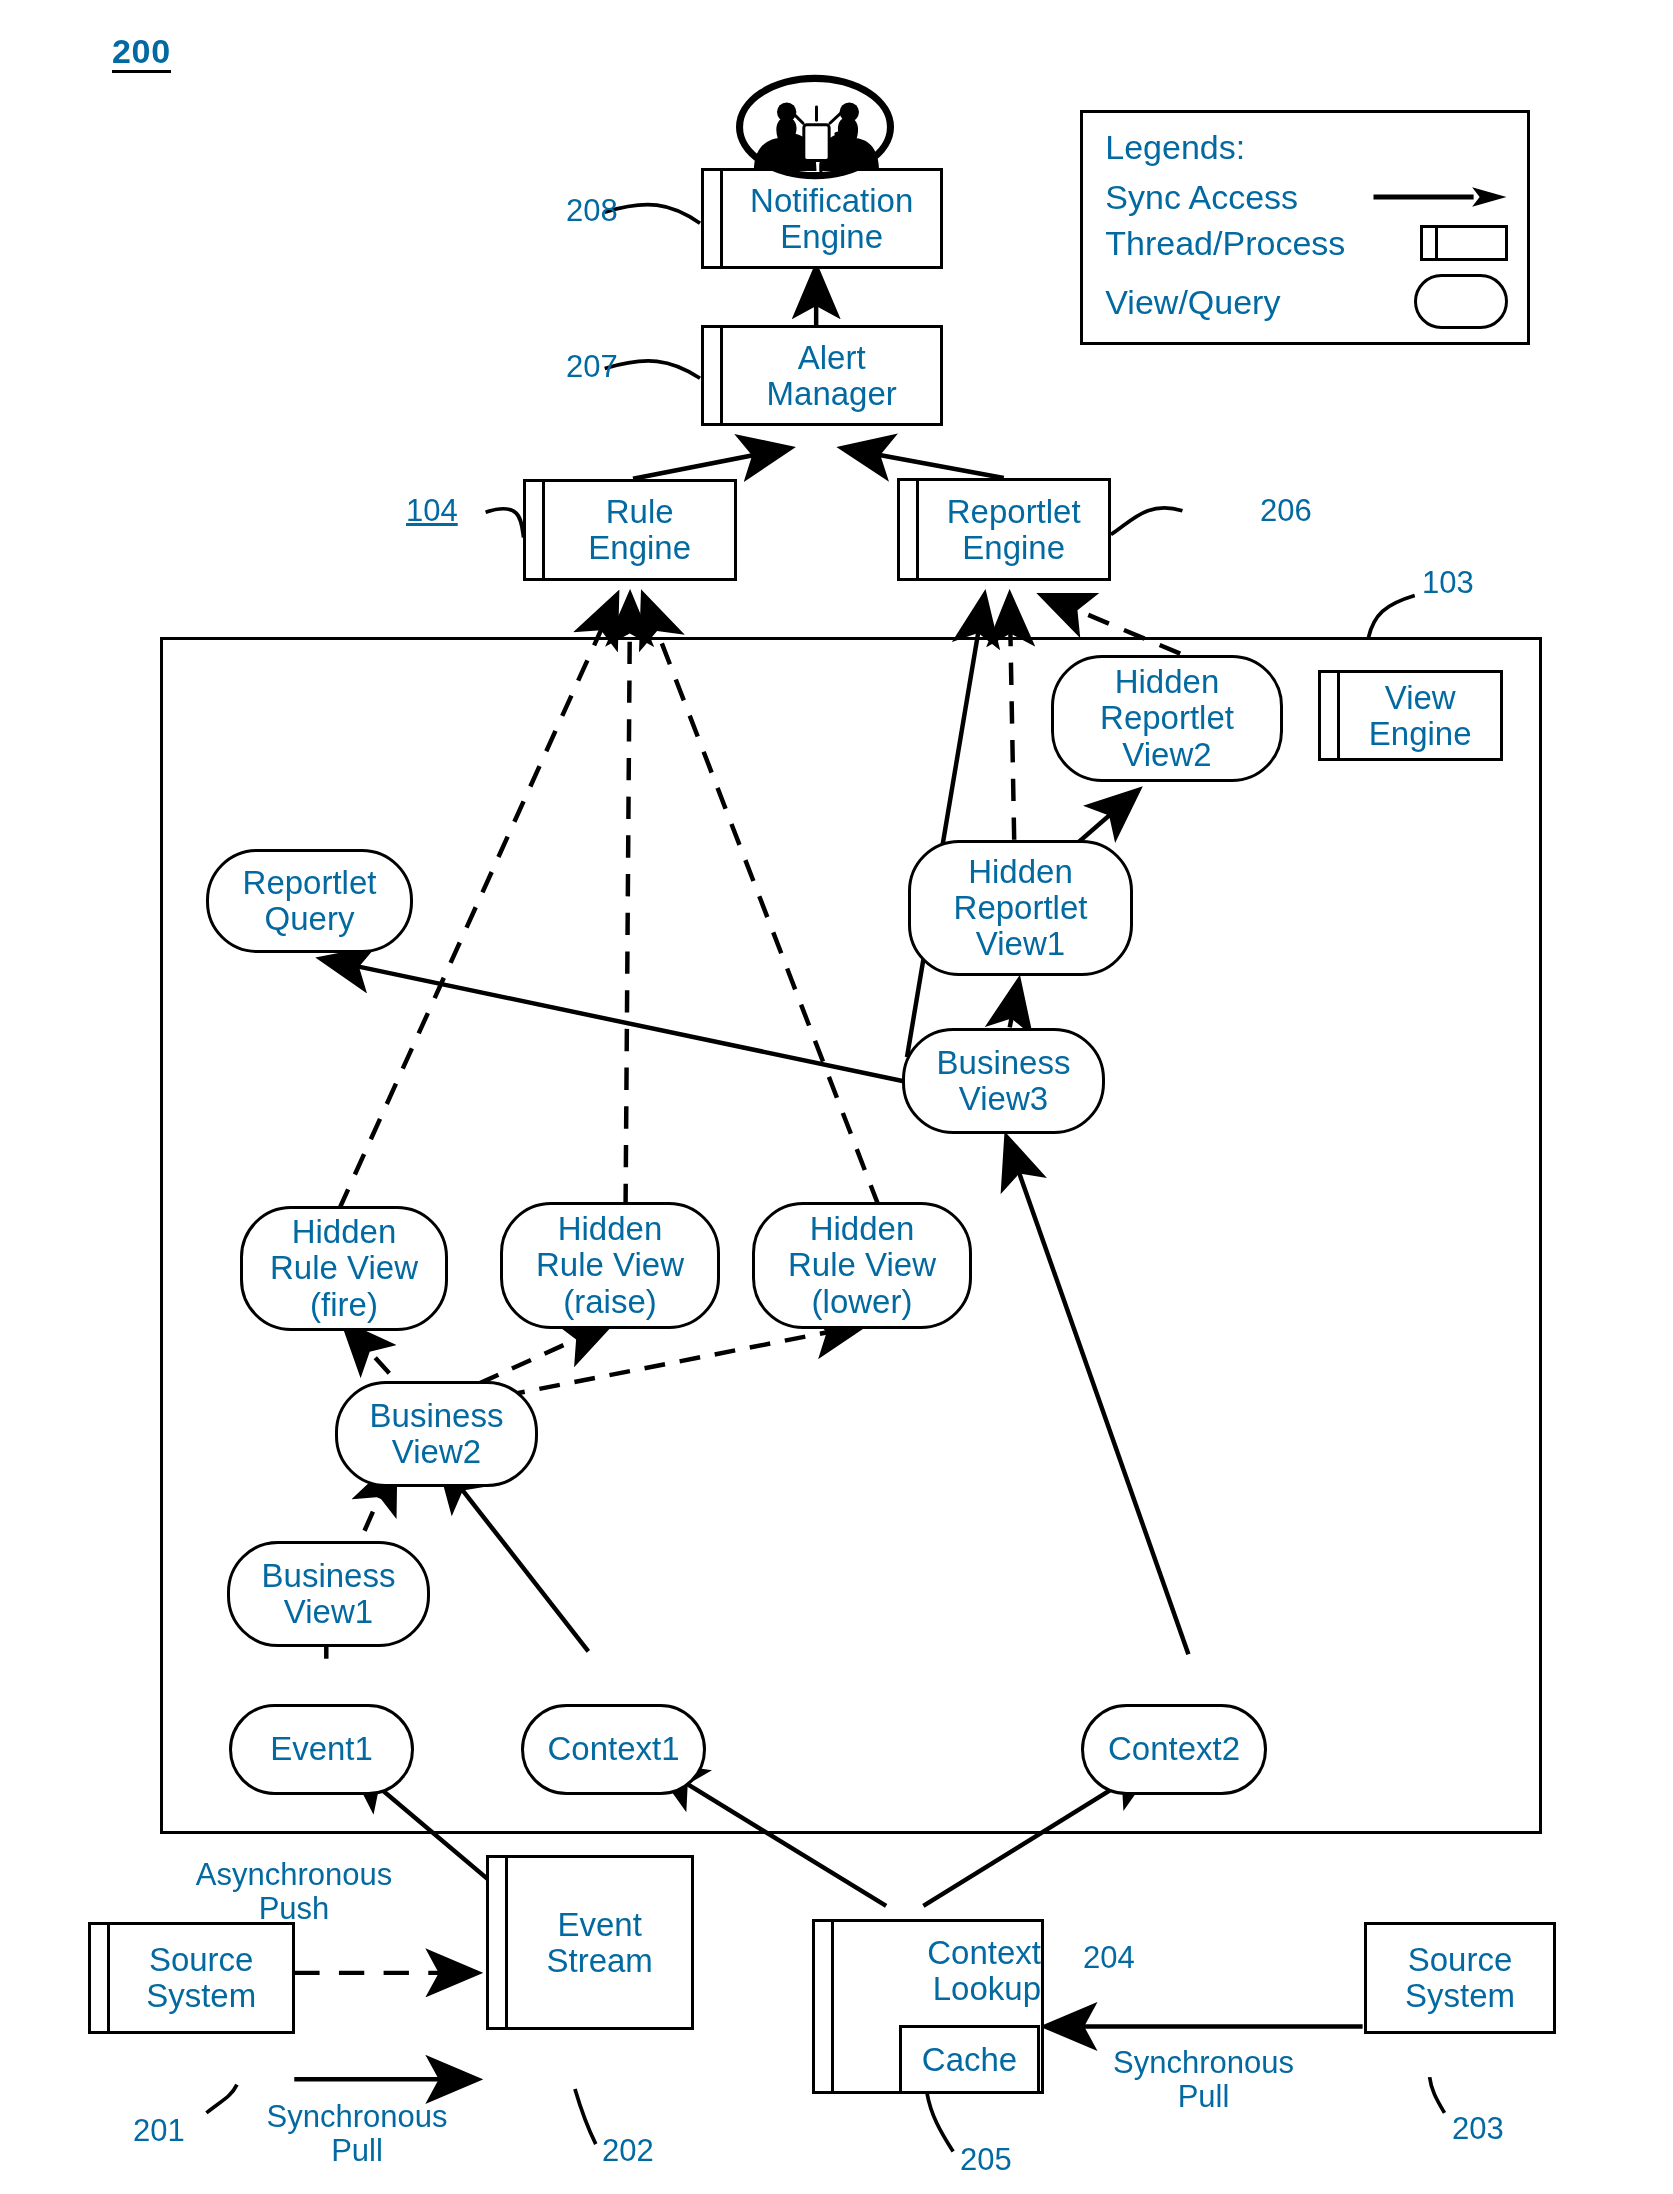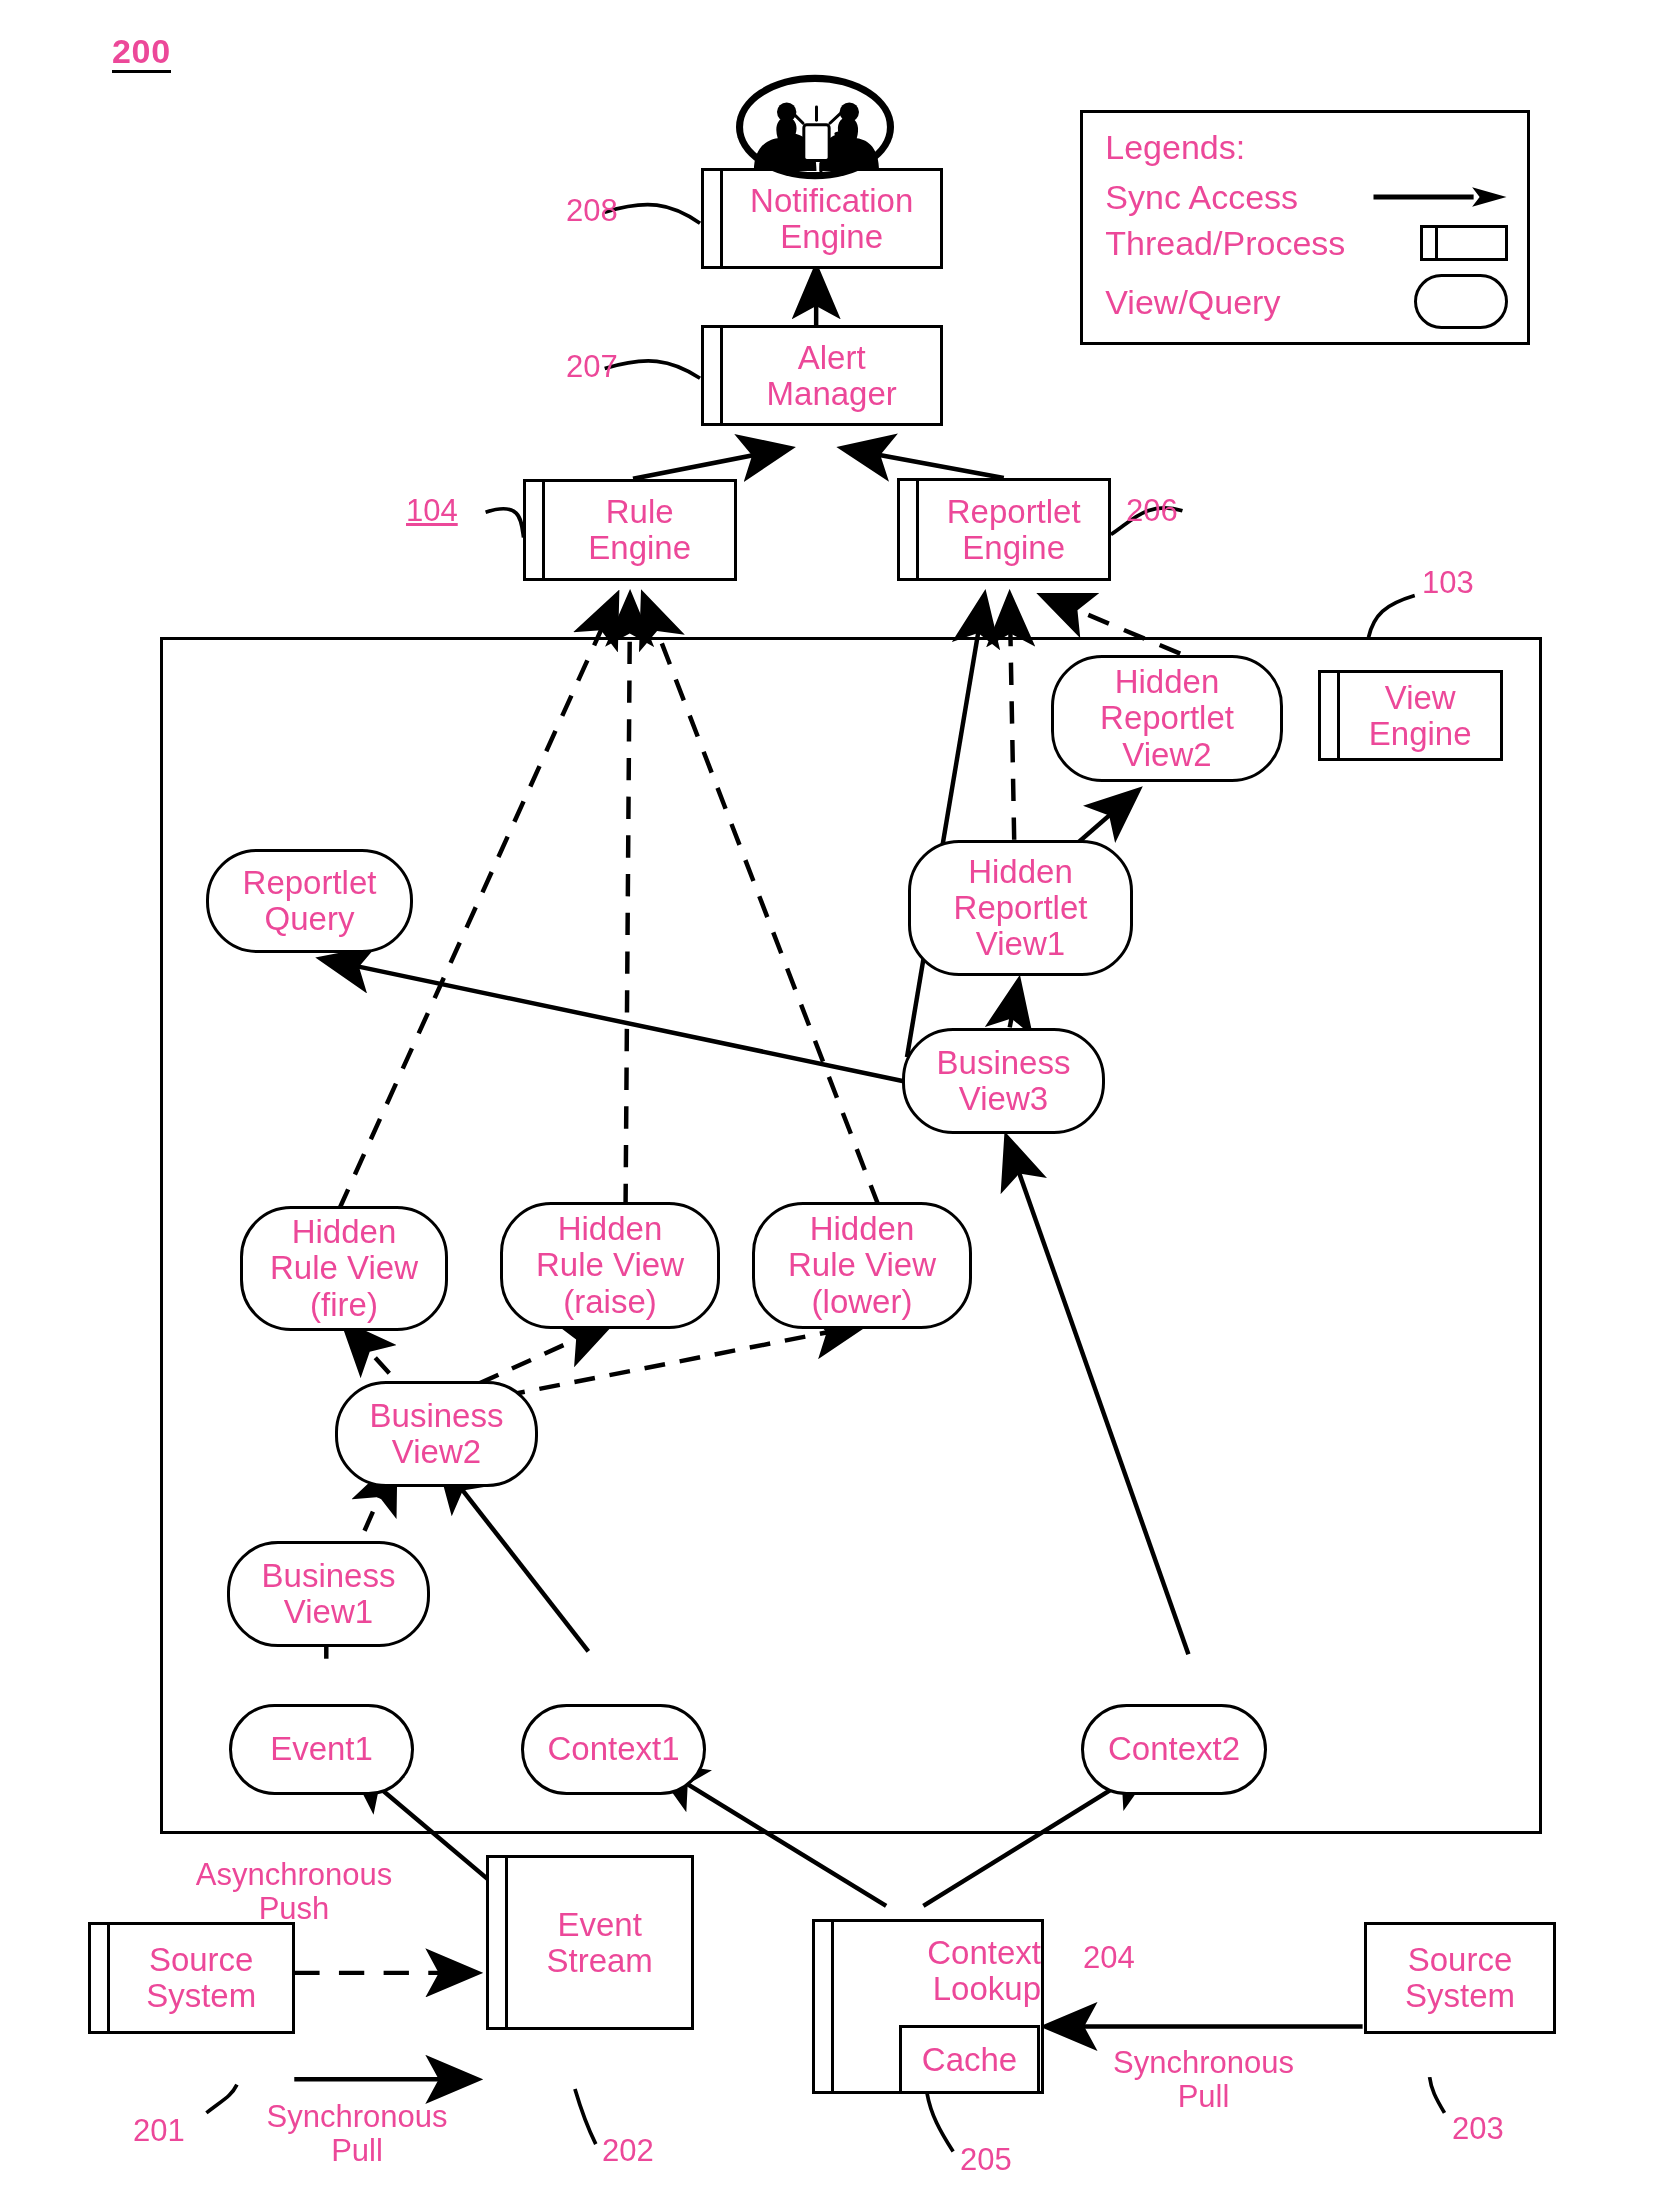--- a/index.html
+++ b/index.html
@@ -6,21 +6,21 @@
     margin: 0;
     padding: 0;
     background: #ffffff;
   }
   #page {
     position: relative;
     width: 1674px;
     height: 2194px;
     background: #ffffff;
     font-family: "Liberation Sans", sans-serif;
-    color: #ec4899;
+    color: #0369a1;
     overflow: hidden;
   }
   #edges {
     position: absolute;
     left: 0; top: 0;
     width: 1674px;
     height: 2194px;
     pointer-events: none;
   }
 
@@ -290,21 +290,21 @@
     <span class="ptxt">Rule
 Engine</span>
   </div>
   <div class="ref" style="left:406px; top:495px;text-decoration:underline;">104</div>
 
   <div class="proc" style="left:897px; top:478px; width:214px; height:103px;">
     <span class="tab"></span>
     <span class="ptxt">Reportlet
 Engine</span>
   </div>
-  <div class="ref" style="left:1126px; top:495px;">206</div>
+  <div class="ref" style="left:1260px; top:495px;">206</div>
 
   <div class="ref" style="left:1422px; top:567px;">103</div>
 
   <div class="proc" style="left:1318px; top:670px; width:185px; height:91px;">
     <span class="tab"></span>
     <span class="ptxt">View
 Engine</span>
   </div>
 
   <div class="view" style="left:1051px; top:655px; width:232px; height:127px;">

